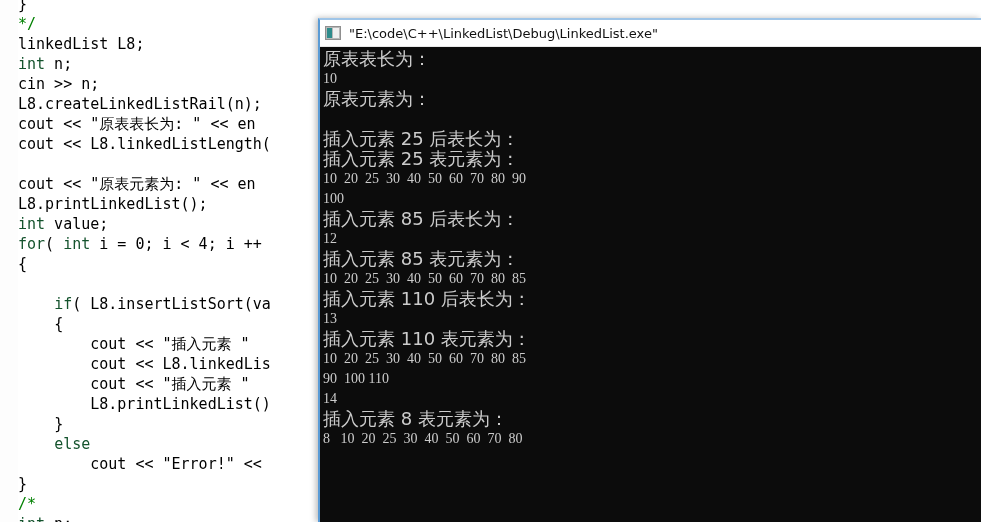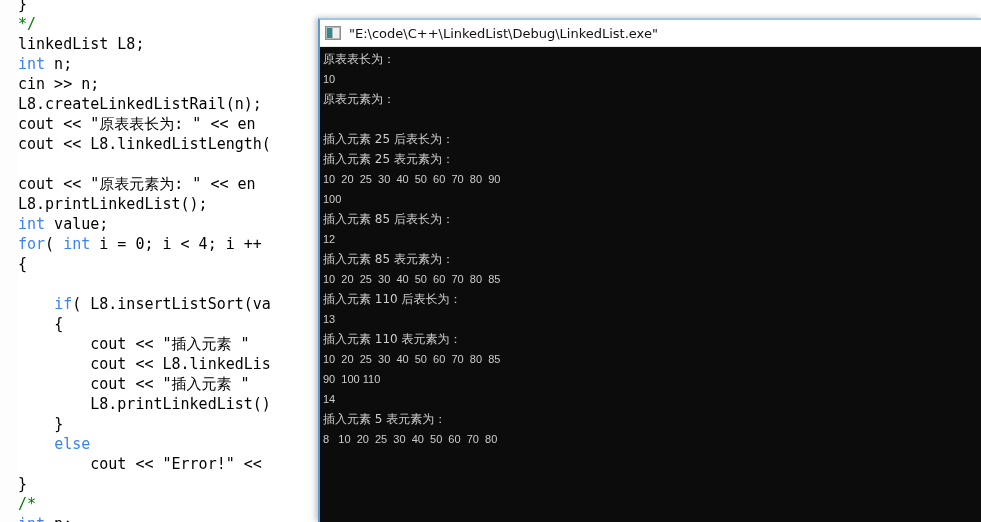--- a/index.html
+++ b/index.html
@@ -40,21 +40,21 @@
   }
   .code-line {
     height: 20px;
     line-height: 20px;
     white-space: pre;
     font-family: "DejaVu Sans Mono", monospace;
     font-size: 15px;
     color: #000000;
     letter-spacing: 0px;
   }
-  .tok-kw      { color: #3b82f6; }
+  .tok-kw      { color: #14532d; }
   .tok-cmt     { color: #008000; }
   .tok-plain   { color: #000000; }
 
   
   #console-window {
     position: absolute;
     left: 318px;
     top: 18px;
     width: 663px;
     height: 504px;
@@ -109,28 +109,28 @@
     height: 475px;
     background: #0c0c0c;
     padding: 2px 0 0 1px;
     box-sizing: border-box;
     overflow: hidden;
   }
   .con-line {
     height: 20px;
     line-height: 20px;
     white-space: pre;
-    font-family: Liberation Sans, sans-serif;
-    font-size: 11px;
+    font-family: Liberation Serif, serif;
+    font-size: 14px;
     color: #cccccc;
     padding-left: 2px;
   }
   .con-line.cjk {
     font-family: "DejaVu Sans", sans-serif;
-    font-size: 12px;
+    font-size: 18px;
   }
 </style>
 </head>
 <body>
 
 <div id="screen">
 
   <div id="editor">
     <div id="editor-gutter"></div>
     <div id="code-area">
@@ -181,18 +181,18 @@
         <div class="con-line cjk">插入元素 85 后表长为：</div>
         <div class="con-line">12</div>
         <div class="con-line cjk">插入元素 85 表元素为：</div>
         <div class="con-line">10  20  25  30  40  50  60  70  80  85</div>
         <div class="con-line cjk">插入元素 110 后表长为：</div>
         <div class="con-line">13</div>
         <div class="con-line cjk">插入元素 110 表元素为：</div>
         <div class="con-line">10  20  25  30  40  50  60  70  80  85</div>
         <div class="con-line">90  100 110</div>
         <div class="con-line">14</div>
-        <div class="con-line cjk">插入元素 5 表元素为：</div>
+        <div class="con-line cjk">插入元素 8 表元素为：</div>
         <div class="con-line">8   10  20  25  30  40  50  60  70  80</div>
       </div>
   </div>
 
 </div>
 
 </body></html>

